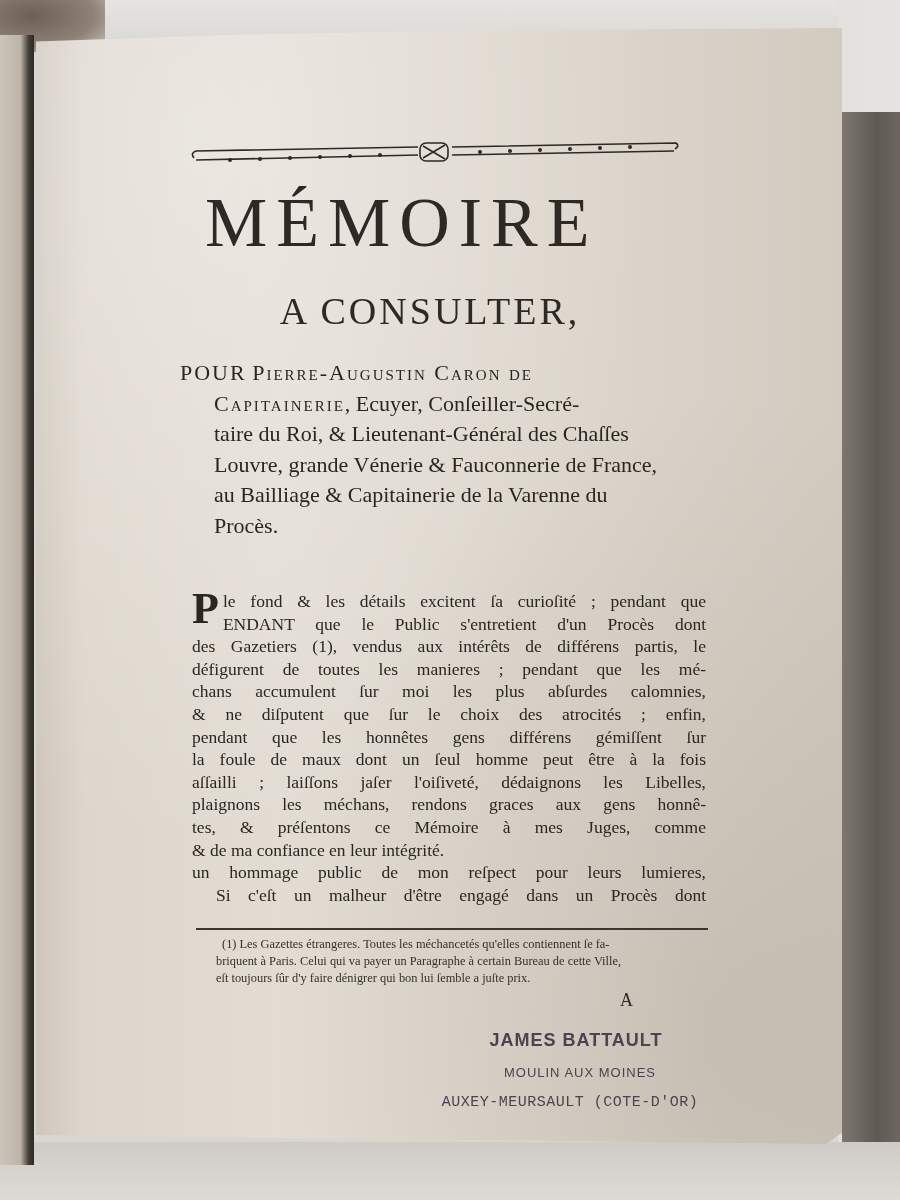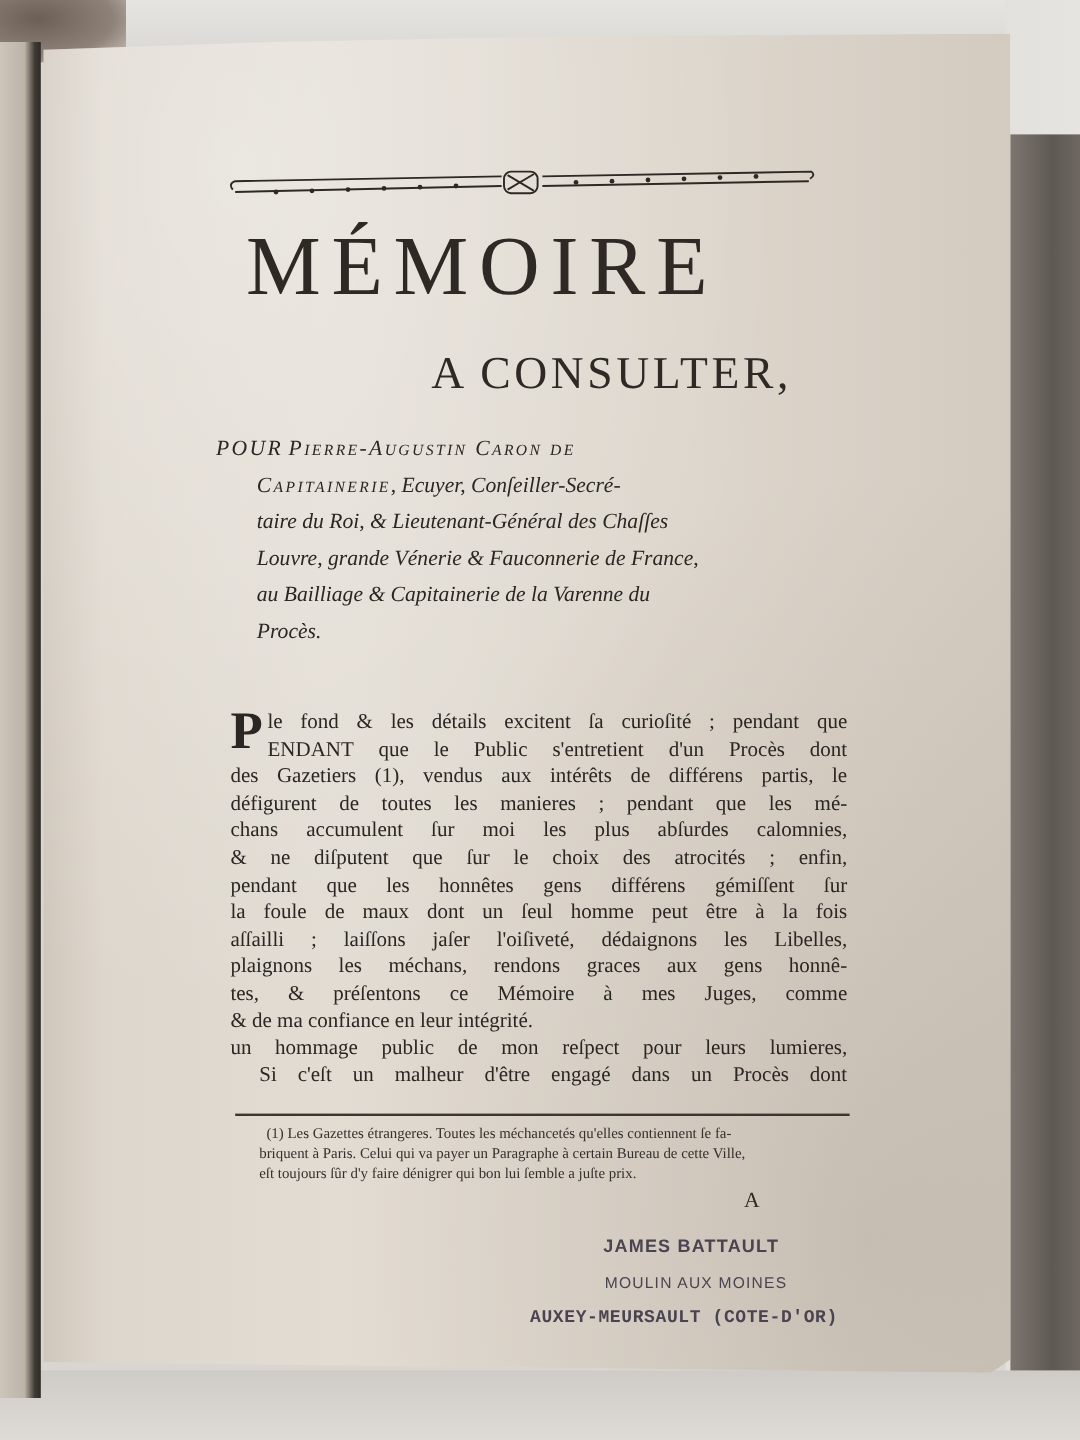--- a/index.html
+++ b/index.html
@@ -24,41 +24,41 @@
     position:absolute; left:36px; top:28px; width:806px; height:1116px;
     background:
       radial-gradient(ellipse at 20% 10%, rgba(255,255,255,0.35), rgba(255,255,255,0) 50%),
       radial-gradient(ellipse at 85% 90%, rgba(120,105,90,0.18), rgba(0,0,0,0) 45%),
       linear-gradient(90deg,#cfc7bc 0%, #ddd6cc 6%, #e2dcd3 30%, #dcd5cb 70%, #d3cbc0 100%);
     clip-path: polygon(0 1.2%, 25% 0.6%, 55% 0.2%, 100% 0%, 100% 99%, 98% 100%, 0 99.2%);
   }
   .ornament { position:absolute; left:190px; top:140px; width:490px; height:26px; }
   .title { position:absolute; left:205px; top:188px; width:460px; 
     font-size:70px; letter-spacing:9px; color:#2e2924; line-height:1; }
-  .subtitle { position:absolute; left:200px; top:292px; width:460px; text-align:right;
+  .subtitle { position:absolute; left:200px; top:292px; width:460px; text-align:center;
     font-size:38px; letter-spacing:3px; color:#2e2924; font-variant:small-caps; line-height:1; }
   .pour { position:absolute; left:180px; top:358px; width:500px;
-    font-style:italic; font-size:18px; color:#2a2622; line-height:30.5px; }
+    font-size:22px; color:#2a2622; line-height:30.5px; }
   .pour .caps { font-variant:small-caps; letter-spacing:2px; }
   .pour .indent { padding-left:34px; display:block; }
   .body-text { position:absolute; left:192px; top:590px; width:514px;
     font-size:17.5px; color:#2a2622; line-height:22.6px; text-align:justify; }
   .body-text .line { display:block; white-space:nowrap; text-align-last:justify; text-align:justify; }
   .body-text .last { text-align-last:left; }
   .dropcap { float:left; font-size:44px; line-height:38px; margin-right:4px; font-weight:bold; color:#2a2622; }
   .rule { position:absolute; left:196px; top:928px; width:512px; height:2px; background:#3b3631; }
   .footnote { position:absolute; left:216px; top:936px; width:510px;
     font-size:12.4px; color:#34302b; line-height:17px; }
   .footnote .line { display:block; white-space:nowrap; }
   .signature { position:absolute; left:620px; top:990px; font-size:18px; color:#2e2924; }
   .stamp { position:absolute; left:430px; top:1030px; width:300px; color:#4a4350;
     font-family:"Liberation Sans", "DejaVu Sans", sans-serif; text-align:center; }
-  .stamp .s1 { font-size:15px; font-weight:bold; letter-spacing:1px; margin-left:-8px; }
+  .stamp .s1 { font-size:18px; font-weight:bold; letter-spacing:1px; margin-left:-8px; }
   .stamp .s2 { font-size:13px; letter-spacing:1px; margin-top:14px; }
-  .stamp .s3 { font-size:15px; font-weight:bold; letter-spacing:0.5px; margin-top:14px; margin-left:-20px;
+  .stamp .s3 { font-size:15px; font-weight:normal; letter-spacing:0.5px; margin-top:14px; margin-left:-20px;
     font-family:"Liberation Mono", "DejaVu Sans Mono", monospace; }
 </style>
 </head>
 <body>
 
 <div class="wall-top"></div>
 <div class="shadow-tl"></div>
 <div class="wall-right"></div>
 <div class="wall-right-shadow"></div>
 <div class="floor"></div>

